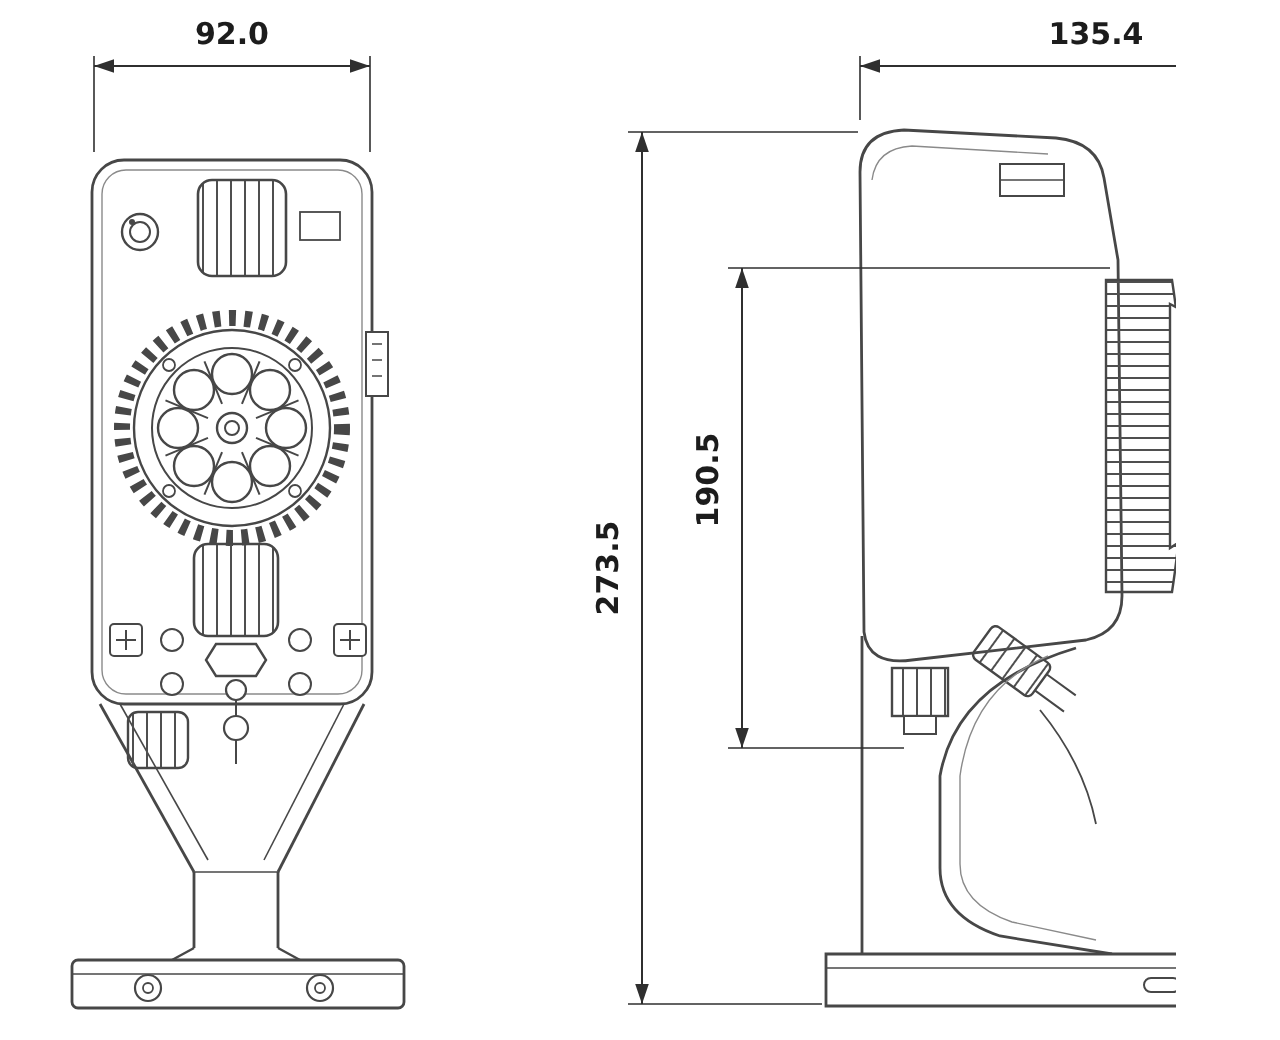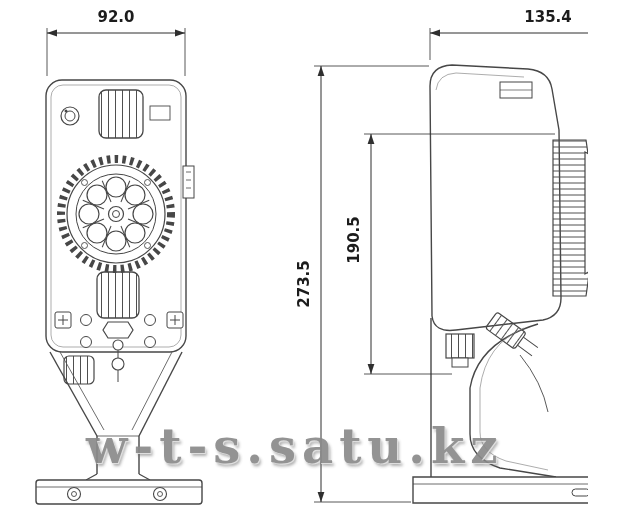--- a/index.html
+++ b/index.html
@@ -193,15 +193,14 @@
   </g>
 
   <g>
     <line x1="364" y1="134" x2="555" y2="134" stroke="#2f2f2f" stroke-width="0.8"></line>
     <line x1="364" y1="374" x2="452" y2="374" stroke="#2f2f2f" stroke-width="0.8"></line>
     <line x1="371" y1="134" x2="371" y2="374" stroke="#2f2f2f" stroke-width="1" marker-start="url(#arrowS)" marker-end="url(#arrowE)"></line>
     <text class="dim-text" x="359" y="240" text-anchor="middle" transform="rotate(-90 359 240)">190.5</text>
   </g>
 </svg>
 
-<div class="watermark">w-t-s.satu.kz</div>
 
 </div>
 
 </body></html>

